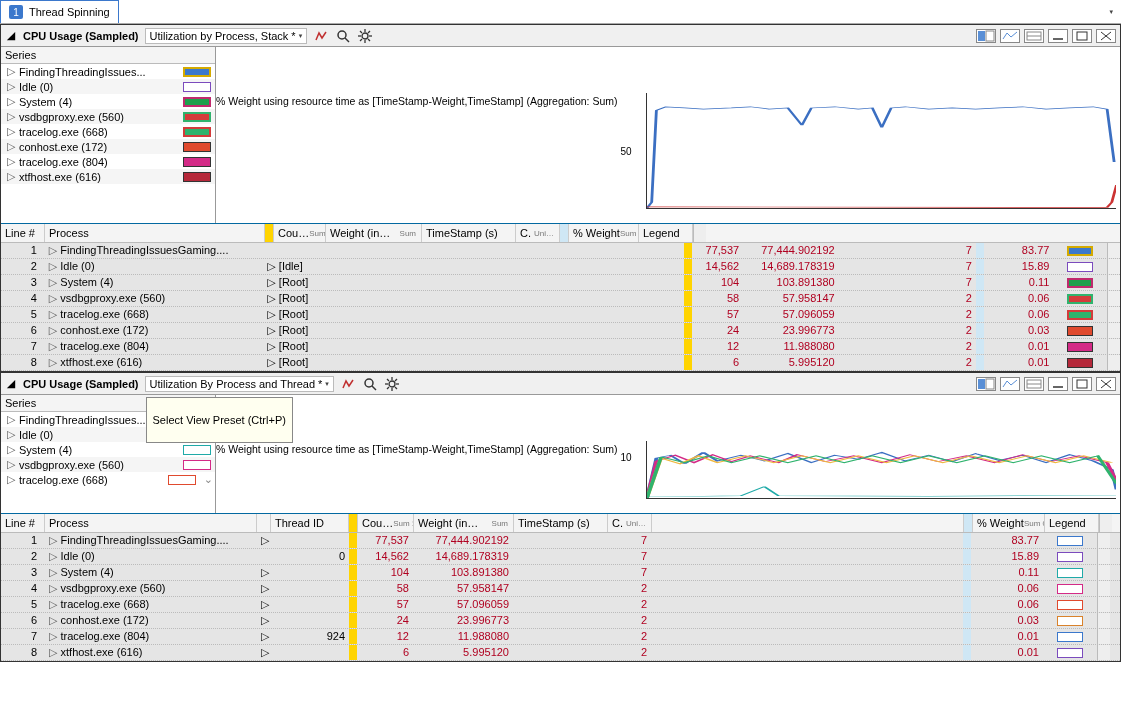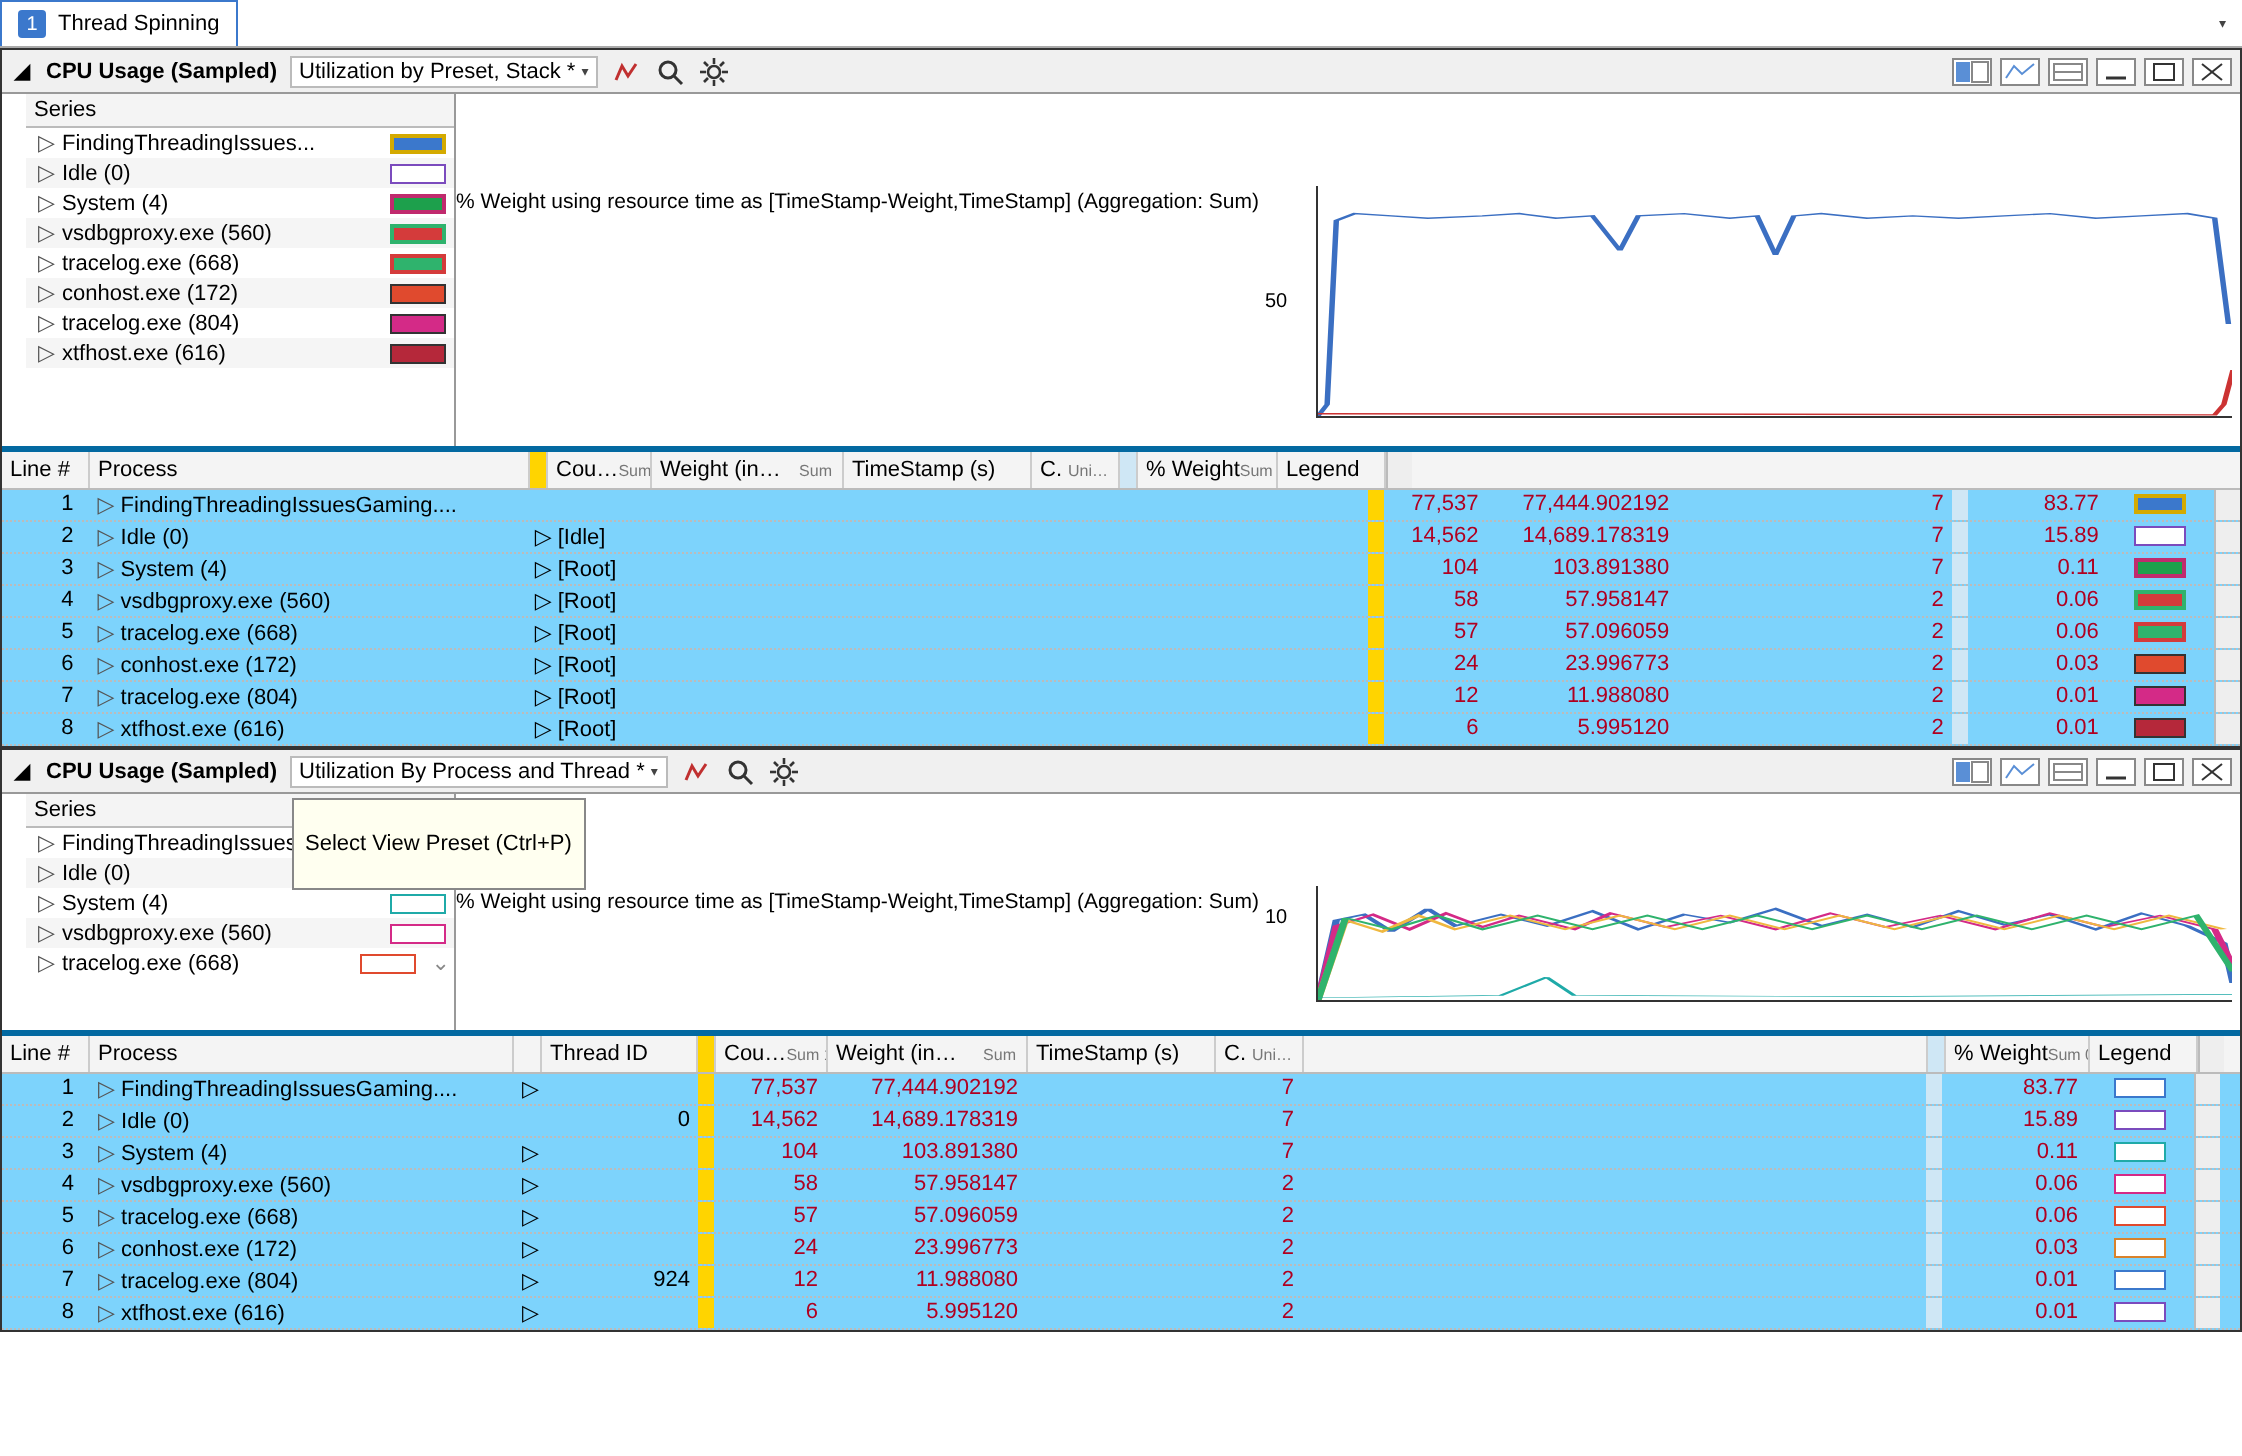--- a/index.html
+++ b/index.html
@@ -85,21 +85,20 @@
   width: 20px; height: 14px;
   border: 1px solid #888;
   background: #fff;
   display: inline-flex;
 }
 
 
 .panel-body {
   display: flex;
   position: relative;
-  padding-left: 12px;
 }
 .series-col { width: 215px; border-right: 1px solid #999; display: flex; flex-direction: column; }
 .series-header {
   background: #f4f4f4; padding: 2px 4px; border-bottom: 1px solid #bbb;
 }
 .series-list { flex: 1; overflow: hidden; background: #fff; }
 .series-item {
   display: flex; align-items: center;
   padding: 1px 2px 1px 6px;
   gap: 4px;
@@ -123,22 +122,22 @@
   margin-left: 28px;
   margin-bottom: 14px;
   margin-right: 4px;
 }
 .chart-y-label {
   position: absolute; left: -26px; font-size: 10px; transform: translateY(-50%);
 }
 
 
 .data-table {
-  border-top: 3px solid #0369a1;
-  background: #7dd3fc;
+  border-top: 1px solid #0369a1;
+  background: #e5e5e5;
 }
 .dt-header {
   display: flex; background: #f4f4f4; border-bottom: 1px solid #bbb;
 }
 .dt-header .cell {
   border-right: 1px solid #ccc; padding: 3px 4px;
   font-size: 11px;
   overflow: hidden;
   white-space: nowrap;
   display: flex; align-items: center;
@@ -234,21 +233,21 @@
   <div class="tab-dropdown">
     <span class="small-triangle">▾</span>
   </div>
 </div>
 
 <div class="panel">
   <div class="panel-toolbar">
     <span class="expand">◢</span>
     <span class="title">CPU Usage (Sampled)</span>
     <span class="preset">
-      <span>Utilization by Preset, Stack *</span>
+      <span>Utilization by Process, Stack *</span>
       <span class="small-triangle">▾</span>
     </span>
     <span class="icon-btn">
       <svg width="14" height="14">
           <polyline points="2,11 5,4 8,9 12,3" stroke="#c03030" fill="none" stroke-width="1.5"></polyline>
         </svg>
     </span>
     <span class="icon-btn">
       <svg width="14" height="14">
           <circle cx="6" cy="6" r="4" stroke="#333" fill="none" stroke-width="1.5"></circle>

